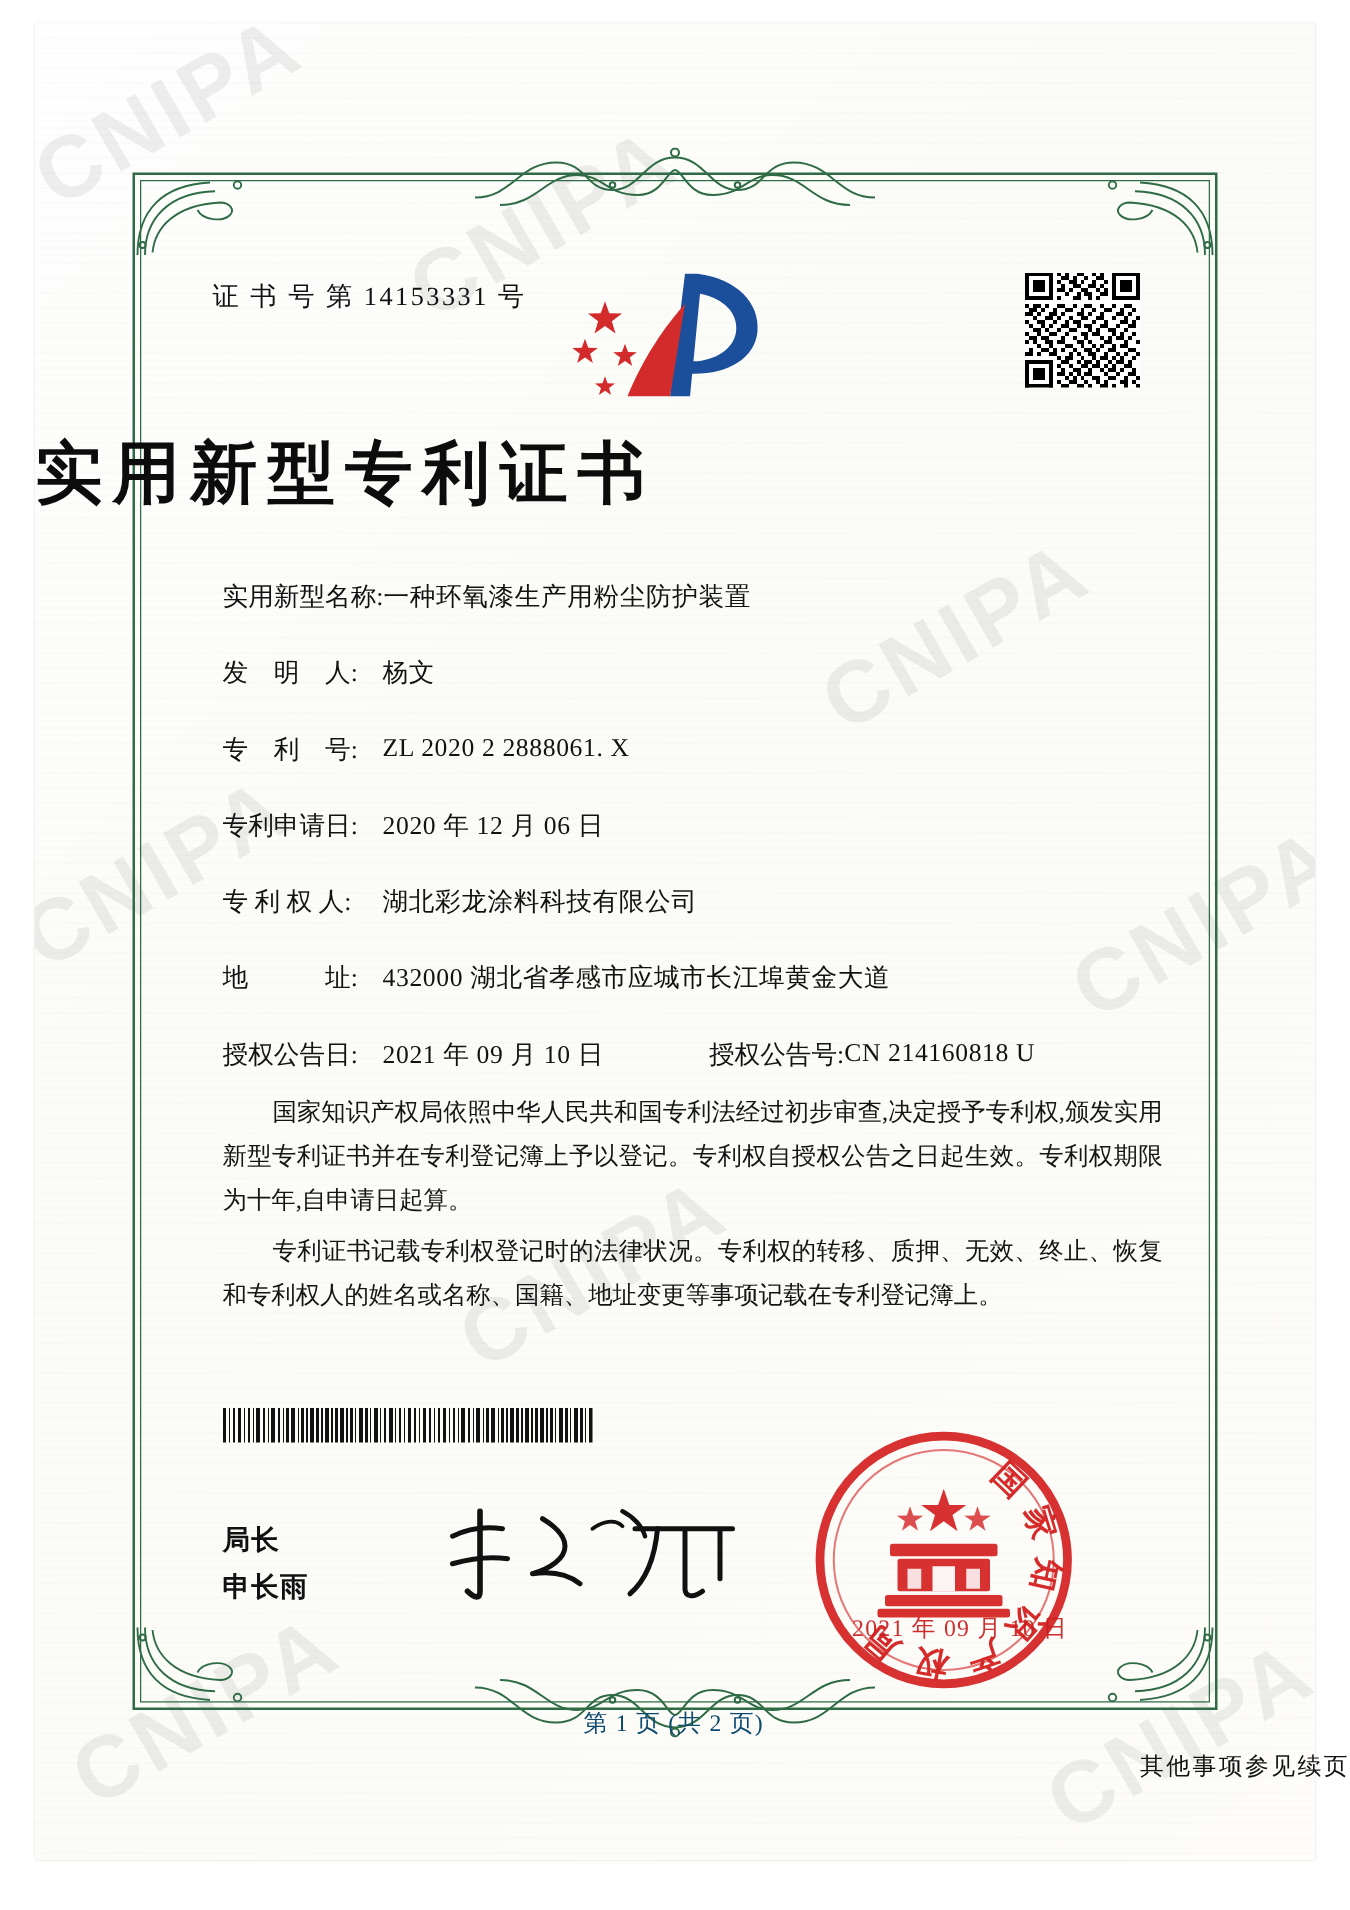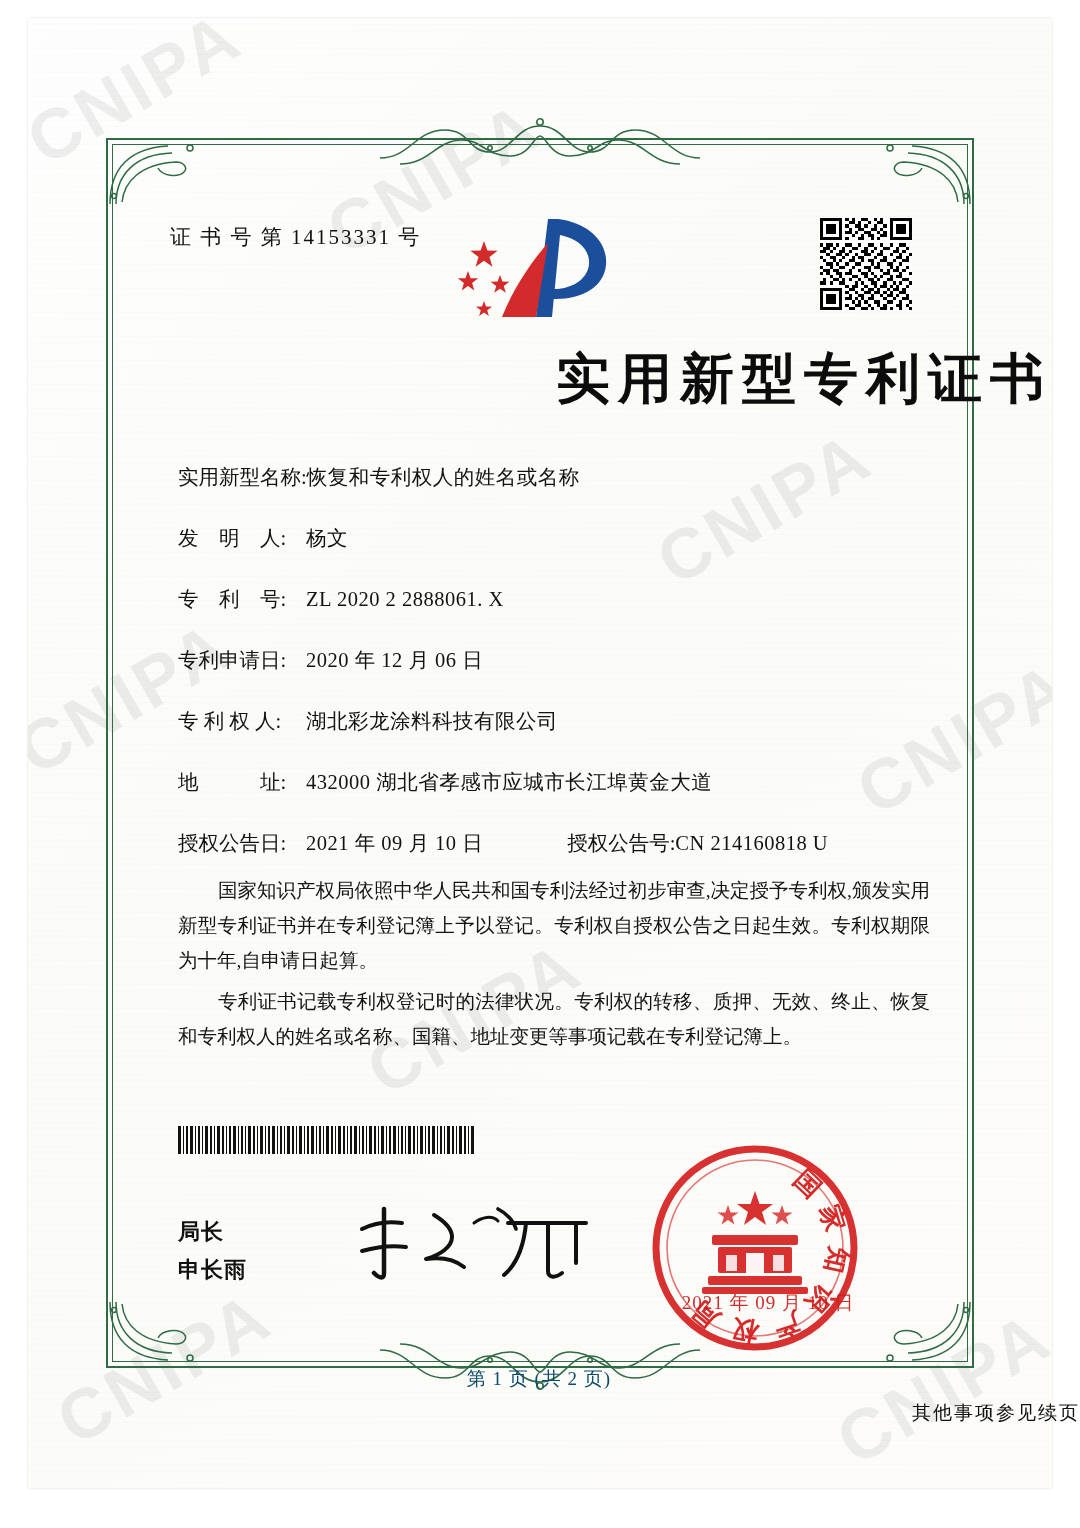--- a/index.html
+++ b/index.html
@@ -120,21 +120,21 @@
     top: 200px;
     width: 92px;
     height: 92px;
   }
 
   .title {
     position: absolute;
     left: 0;
     right: 0;
     top: 325px;
-    text-align: right;
+    text-align: left;
     font-size: 54px;
     font-weight: 700;
     letter-spacing: 8px;
     color: #0c0c0c;
     font-family: "DejaVu Serif", "Liberation Serif", serif;
   }
 
   .fields {
     position: absolute;
     left: 150px;
@@ -551,21 +551,21 @@
         <rect x="25" y="28" width="1" height="1"></rect>
         <rect x="28" y="28" width="1" height="1"></rect>
     </g>
   </svg>
 
   <div class="title">实用新型专利证书</div>
 
   <div class="fields">
     <div class="field-row">
       <span class="field-label">实用新型名称:</span>
-      <span class="field-value">恢复和专利权人的姓名或名称</span>
+      <span class="field-value">一种环氧漆生产用粉尘防护装置</span>
     </div>
     <div class="field-row">
       <span class="field-label">发　明　人:</span>
       <span class="field-value">杨文</span>
     </div>
     <div class="field-row">
       <span class="field-label">专　利　号:</span>
       <span class="field-value">ZL 2020 2 2888061. X</span>
     </div>
     <div class="field-row">

